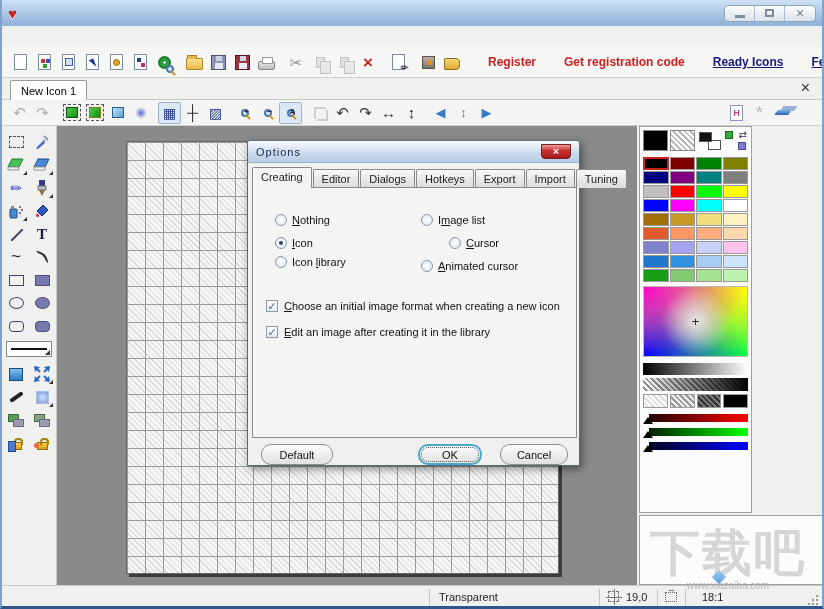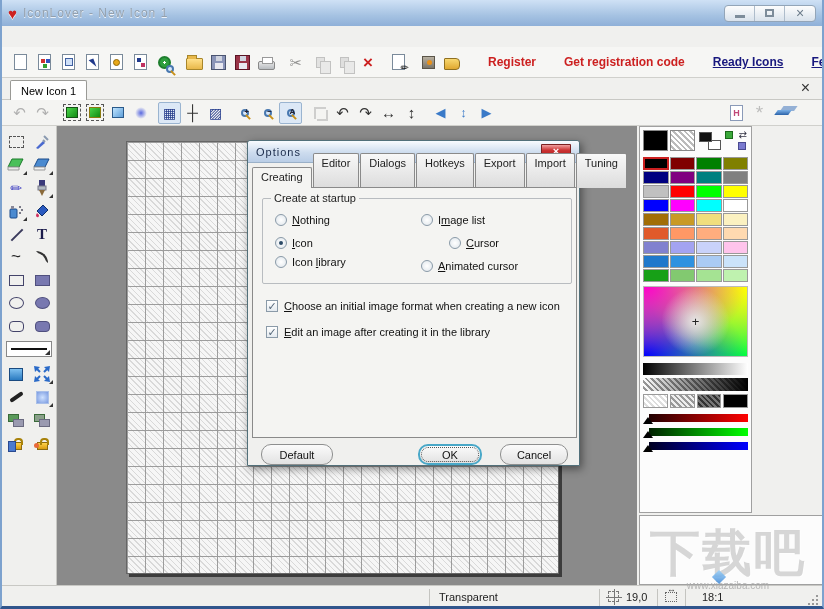--- a/index.html
+++ b/index.html
@@ -156,21 +156,21 @@
   .dialog{position:absolute;left:245px;top:14px;width:333px;height:326px;background:#f0f0ee;
     border:1px solid #52707a;border-radius:3px 3px 0 0;box-shadow:2px 3px 8px rgba(0,0,0,.45);}
   .dlg-title{height:22px;background:linear-gradient(#f8fbff,#cddcee 55%,#b9cde6);border-bottom:1px solid #9ab0c8;
     border-radius:3px 3px 0 0;display:flex;align-items:center;padding:0 8px;}
   .dlg-title-text{font-size:11px;color:#1a2b4a;letter-spacing:1px;}
   .dlg-close{margin-left:auto;width:30px;height:15px;background:linear-gradient(#f0a0a0,#cc3333 40%,#a81818);
     border:1px solid #7a2020;border-radius:0 0 4px 4px;color:#fff;font-size:11px;font-weight:bold;
     display:flex;align-items:center;justify-content:center;line-height:1;}
   .dlg-tabs{position:absolute;left:4px;top:26px;display:flex;align-items:flex-end;height:21px;}
   .dtab{font-size:11px;color:#222;padding:3px 8px;background:linear-gradient(#f8f8f8,#dcdcdc);
-    border:1px solid #8a8a8a;border-bottom:none;border-radius:2px 2px 0 0;margin-right:1px;height:35px;}
+    border:1px solid #8a8a8a;border-bottom:none;border-radius:2px 2px 0 0;margin-right:1px;height:19px;}
   .dtab.active{background:#f4f4f2;height:21px;font-weight:normal;position:relative;z-index:2;}
   .dlg-page{position:absolute;left:4px;top:46px;width:325px;height:251px;background:#f4f4f2;border:1px solid #8a8a8a;}
   .groupbox{position:absolute;left:9px;top:10px;width:310px;height:86px;border:1px solid #b8bcc0;border-radius:2px;}
   .group-label{position:absolute;left:8px;top:-7px;background:#f4f4f2;padding:0 3px;font-size:11px;color:#222;}
   .radio-row{position:absolute;display:flex;align-items:center;gap:5px;font-size:11px;color:#111;}
   .radio{width:12px;height:12px;border:1px solid #8a9aa8;border-radius:50%;background:radial-gradient(#fff,#dde4ea);position:relative;}
   .radio.on::after{content:"";position:absolute;left:3px;top:3px;width:4px;height:4px;border-radius:50%;background:#2c4a66;}
   .check-row{position:absolute;display:flex;align-items:center;gap:6px;font-size:11px;color:#111;}
   .checkbox{width:12px;height:12px;border:1px solid #8a9aa8;background:linear-gradient(#fff,#e4eaf0);
     display:flex;align-items:center;justify-content:center;font-size:11px;color:#55677a;font-weight:bold;line-height:1;}
@@ -197,21 +197,20 @@
   .wm-url{font-size:10px;color:rgba(170,170,170,.85);margin-top:2px;}
   .wm-gem{position:absolute;left:84px;top:44px;width:10px;height:10px;background:linear-gradient(135deg,#9ad4ff,#2a7ad0);transform:rotate(45deg);opacity:.8;}
 </style>
 </head>
 <body>
 
 <div id="win">
 
   <div class="titlebar">
     <span class="app-icon">♥</span>
-    <span class="title-text">IconLover - New Icon 1</span>
     <div class="win-controls">
       <div class="win-btn">
           <span class="glyph-min"></span>
         </div>
       <div class="win-btn">
           <span class="glyph-max"></span>
         </div>
       <div class="win-btn">
           <span style="font-size:14px;">×</span>
         </div>
@@ -624,23 +623,20 @@
       <div class="dlg-tabs">
         <div class="dtab active">Creating</div>
         <div class="dtab">Editor</div>
         <div class="dtab">Dialogs</div>
         <div class="dtab">Hotkeys</div>
         <div class="dtab">Export</div>
         <div class="dtab">Import</div>
         <div class="dtab">Tuning</div>
       </div>
       <div class="dlg-page">
-        <div class="groupbox">
-          <span class="group-label">Create at startup</span>
-        </div>
         <div class="radio-row" style="left:22px;top:26px;">
             <span class="radio"></span>
             <span><u>N</u>othing</span>
           </div>
         <div class="radio-row" style="left:22px;top:49px;">
             <span class="radio on"></span>
             <span><u>I</u>con</span>
           </div>
         <div class="radio-row" style="left:22px;top:68px;">
             <span class="radio"></span>

